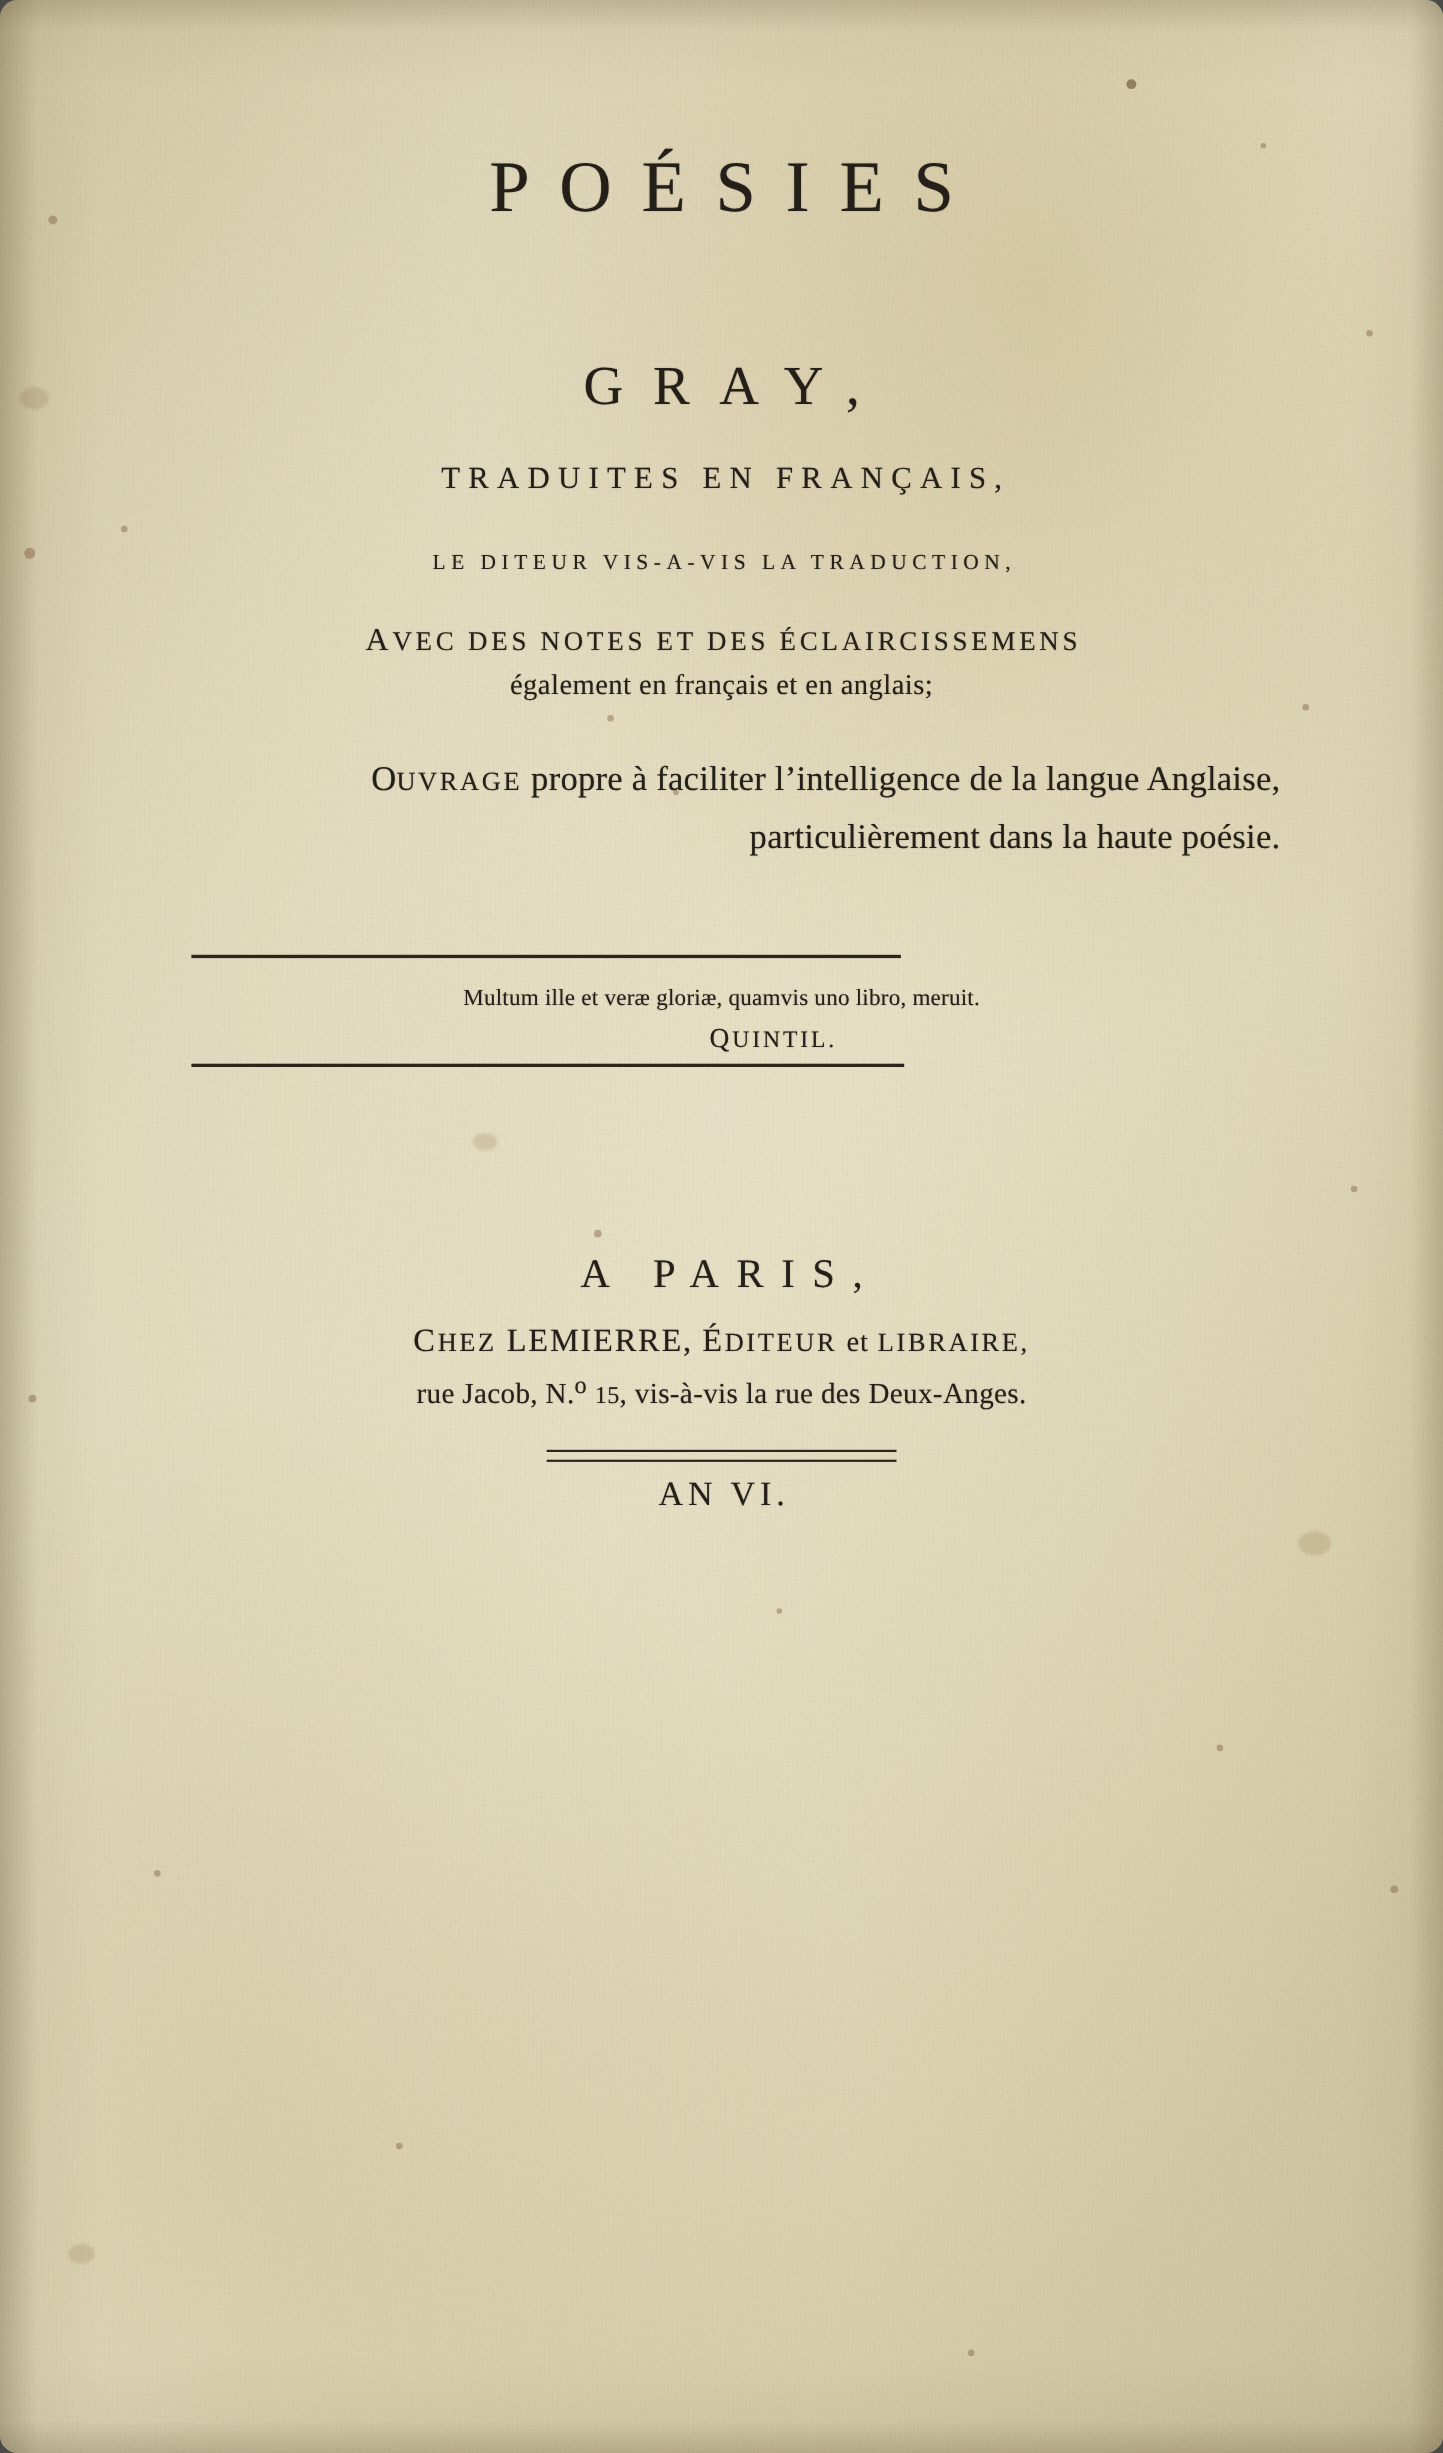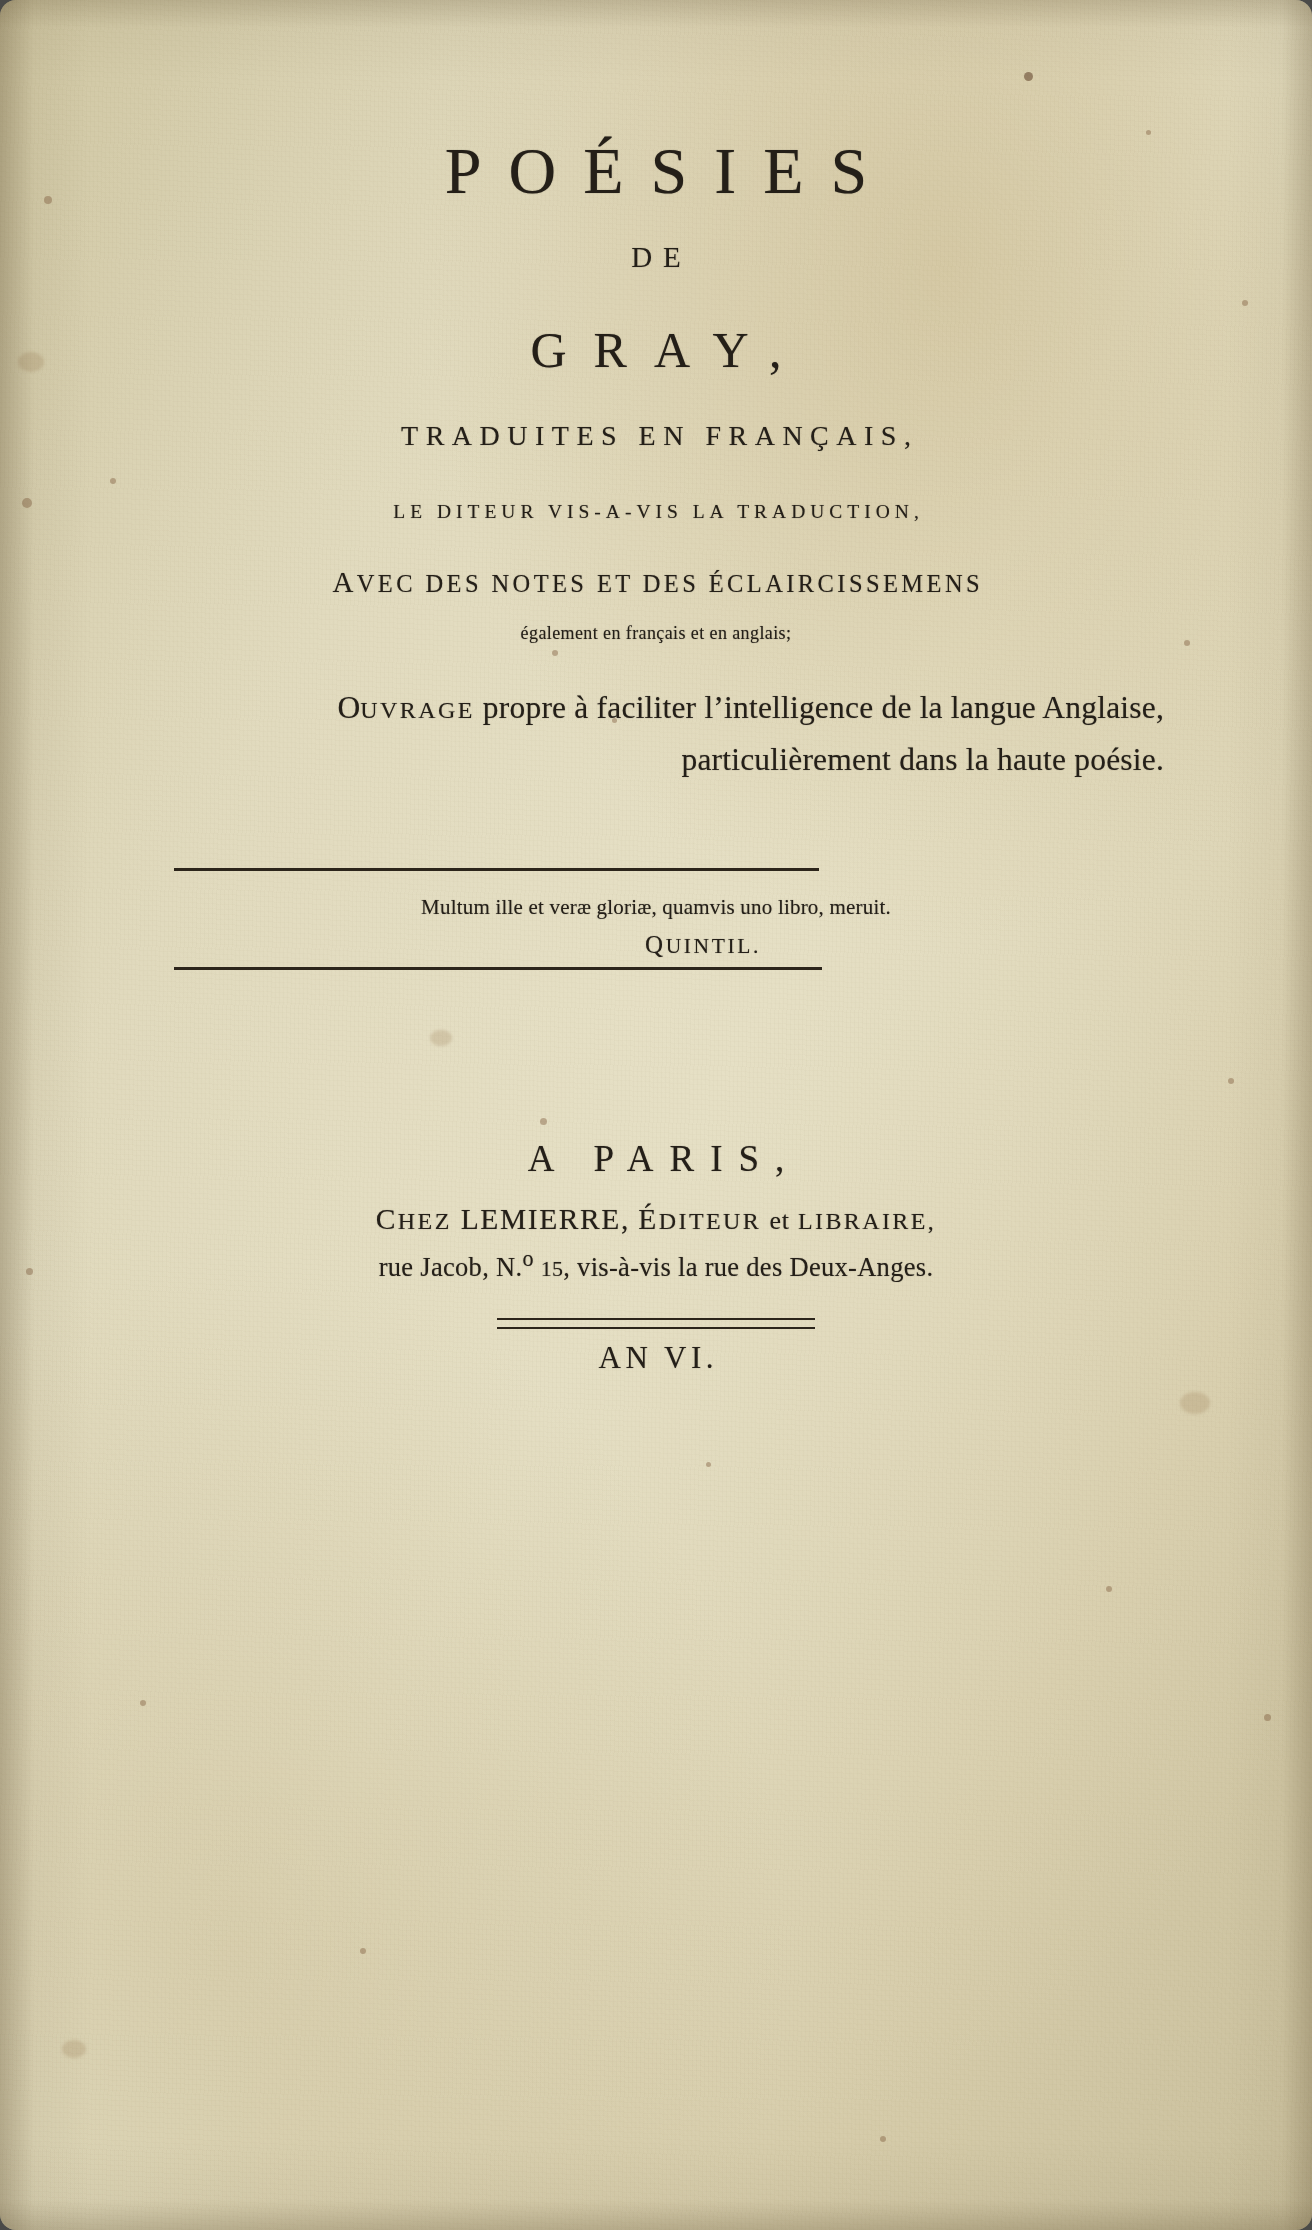--- a/index.html
+++ b/index.html
@@ -126,22 +126,22 @@
     top: 568px; left: 0; right: 0;
     font-size: 24.5px;
     letter-spacing: 3.4px;
     text-indent: 3.4px;
     line-height: 1;
   }
   .line-notes .cap { font-size: 29px; }
 
   .line-egalement {
     position: absolute;
-    top: 624px; left: 0; right: 0;
-    font-size: 18px;
+    top: 610px; left: 0; right: 0;
+    font-size: 26px;
     letter-spacing: 0.4px;
     line-height: 1;
   }
 
   .para {
     position: absolute;
     top: 683px;
     left: 148px;
     width: 1016px;
     font-size: 31.5px;
@@ -265,21 +265,20 @@
     <div class="spot soft" style="left:62px; top:2040px; width:24px; height:18px;"></div>
     <div class="spot" style="left:880px; top:2136px; width:6px; height:6px;"></div>
     <div class="spot" style="left:706px; top:1462px; width:5px; height:5px;"></div>
     <div class="spot" style="left:1242px; top:300px; width:6px; height:6px;"></div>
   </div>
 
   <div class="content">
 
     <div class="title ink">POÉSIES</div>
 
-    <div class="de ink">DE</div>
 
     <div class="author ink">GRAY,</div>
 
     <div class="line-traduites ink">TRADUITES EN FRANÇAIS,</div>
 
     <div class="line-texte ink">LE DITEUR VIS-A-VIS LA TRADUCTION,</div>
 
     <div class="line-notes ink">
       <span class="cap">A</span><span>VEC DES NOTES ET DES ÉCLAIRCISSEMENS</span>
     </div>

